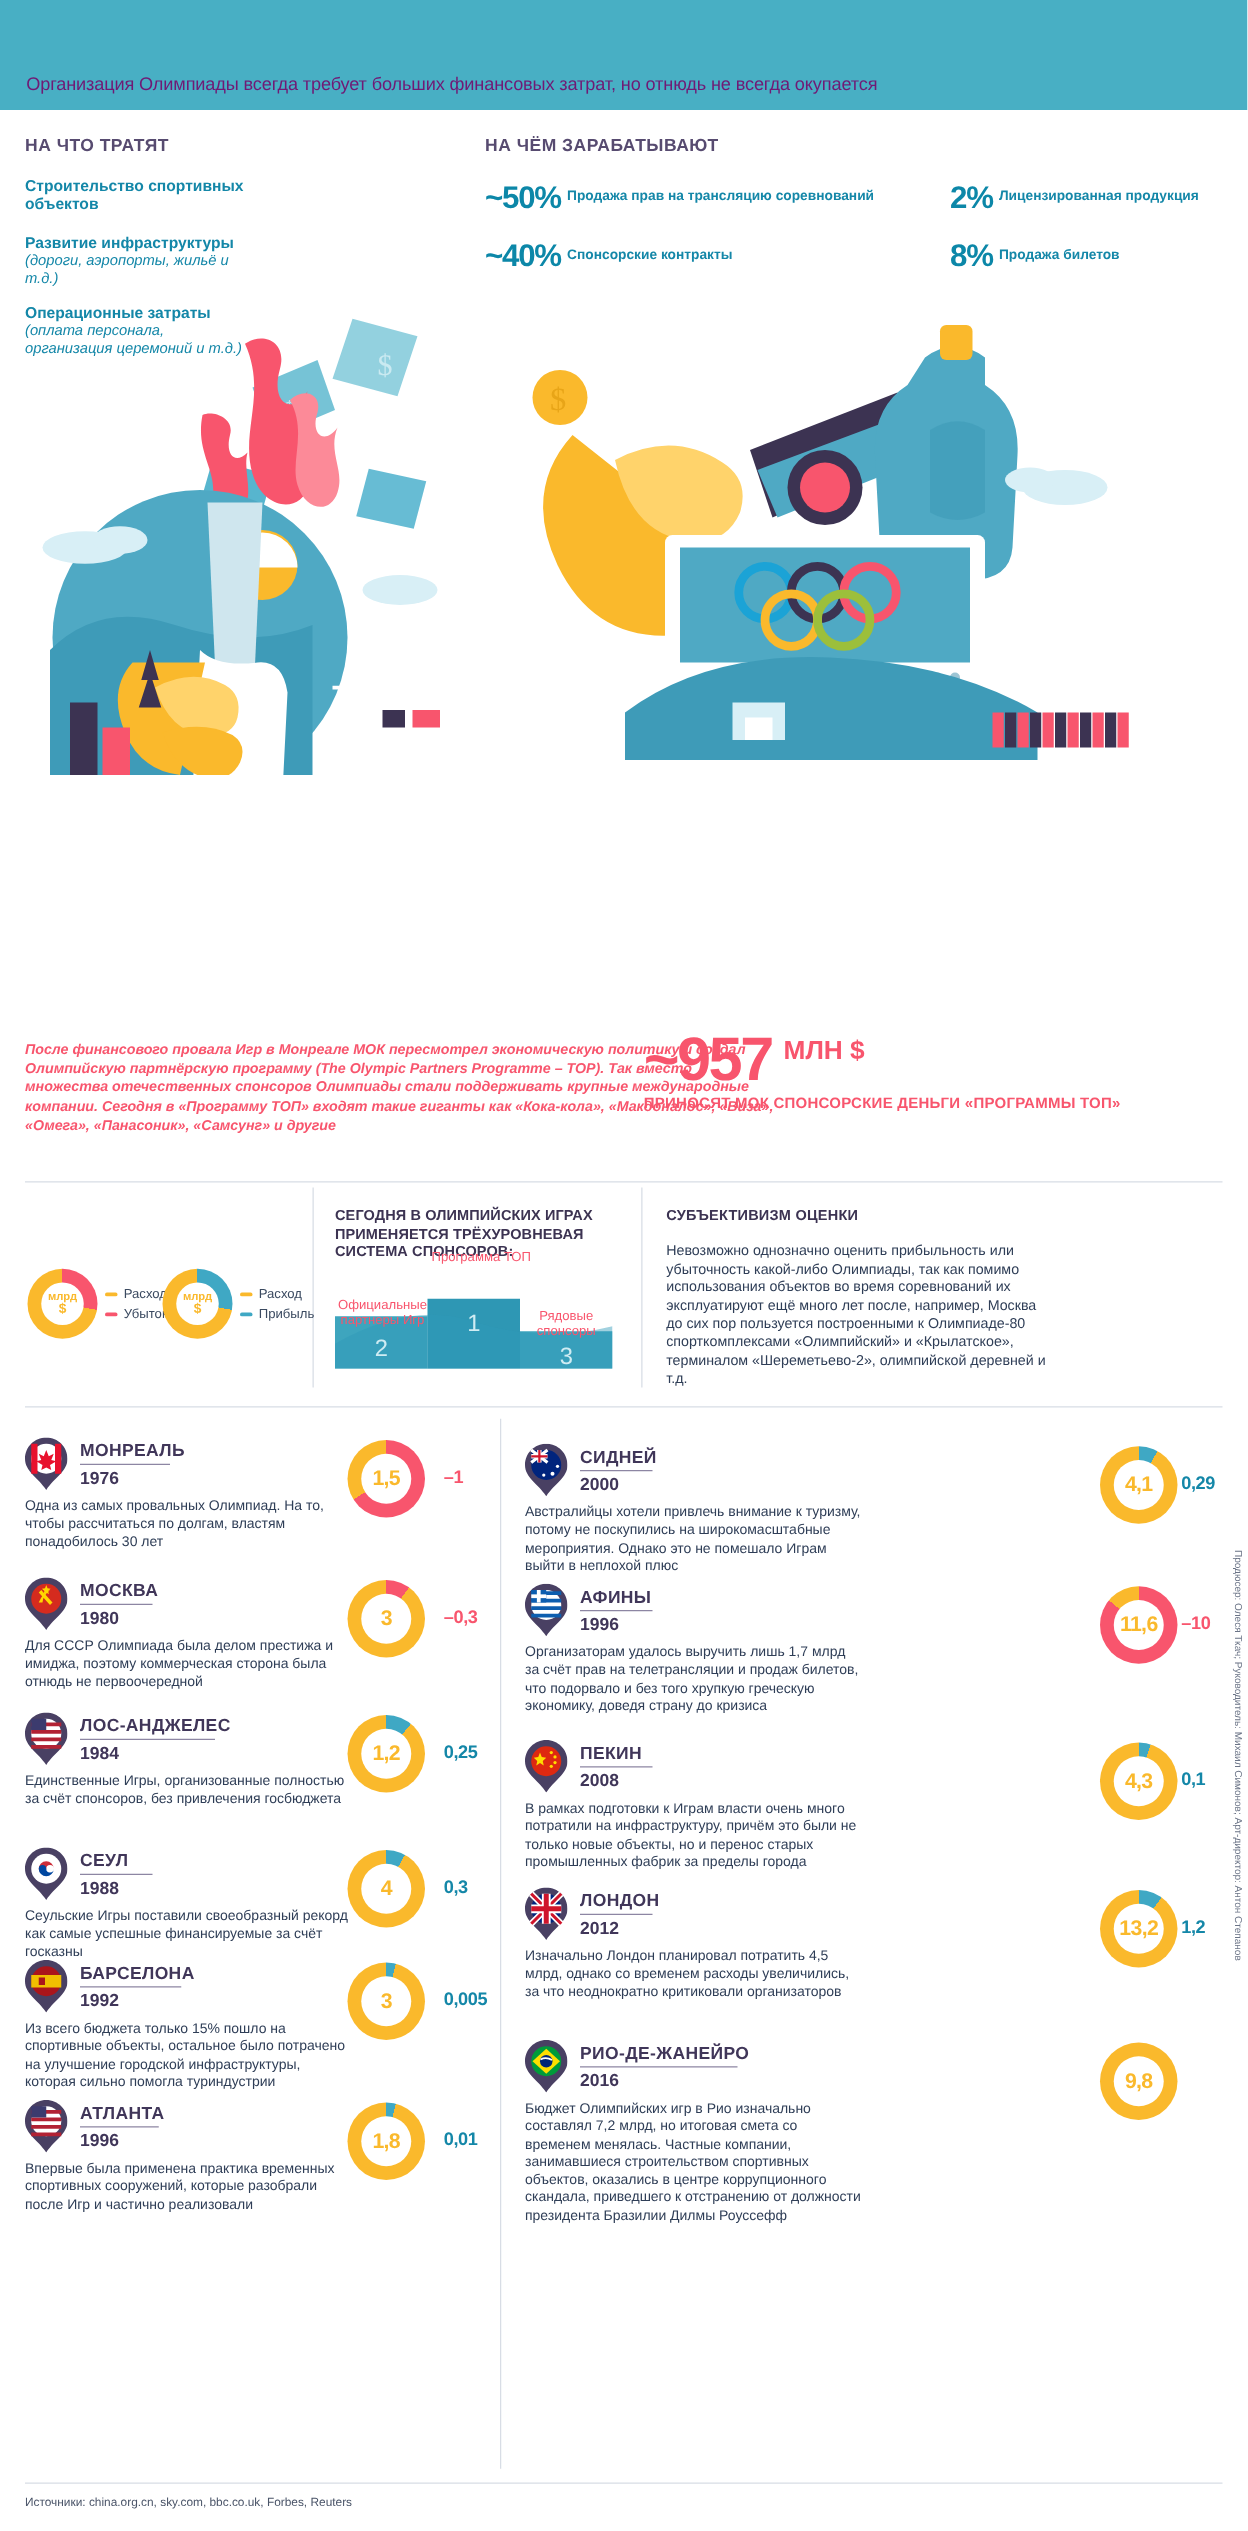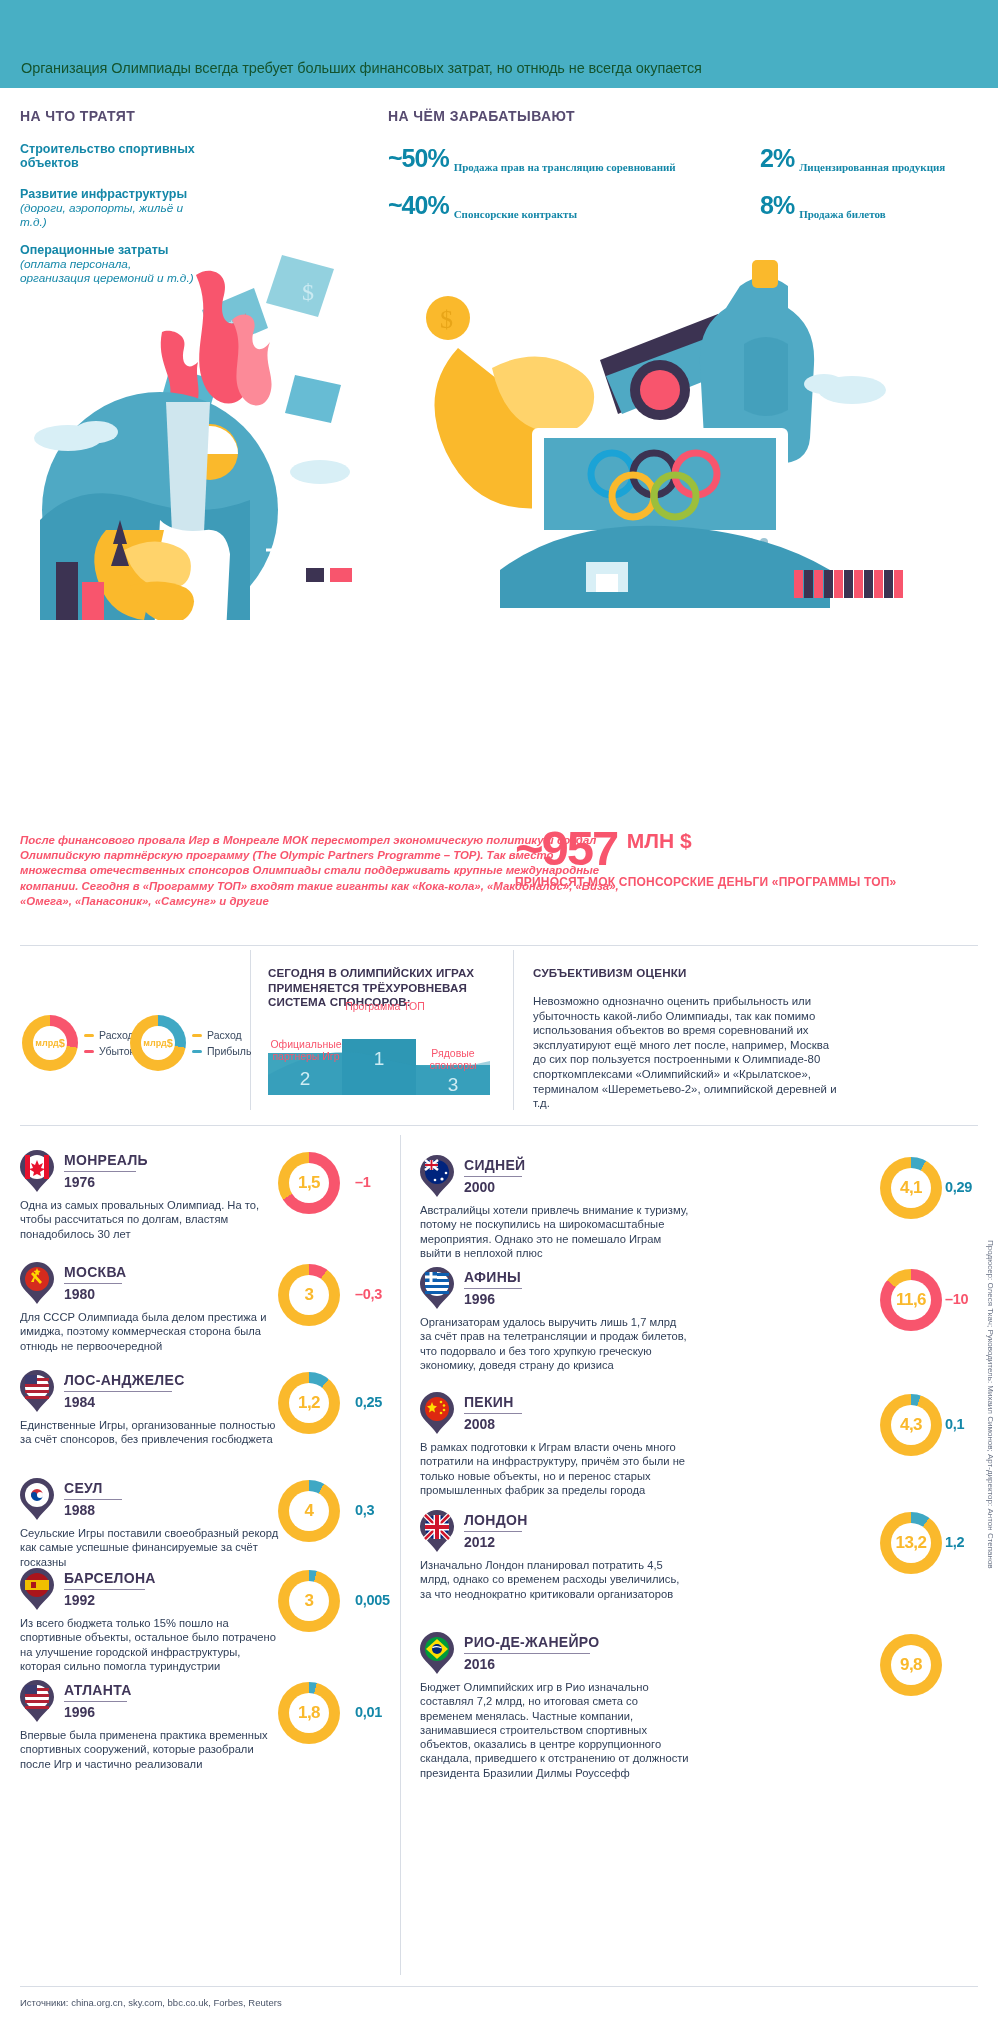--- a/index.html
+++ b/index.html
@@ -9,42 +9,42 @@
     font-family: "Liberation Sans", "DejaVu Sans", sans-serif;
     color: #2b3a55; overflow: hidden;
   }
   .page { position: relative; width: 998px; height: 2025px; background:#fff; }
 
   
   .header { position:absolute; left:0; top:0; width:998px; height:88px; background:#48AFC4; }
   .header h1 { position:absolute; left:20px; top:18px; font-size:31px; font-weight:400;
       font-family:"Liberation Serif","DejaVu Serif",serif; color:#ffffff; letter-spacing:.3px; }
   .header h2 { position:absolute; left:21px; top:60px; font-size:14.5px; font-weight:400;
-      color:#14532d; letter-spacing:-.1px; }
+      color:#701a75; letter-spacing:-.1px; }
 
   
   .sec-head { position:absolute; font-size:14px; font-weight:700; letter-spacing:.4px;
       color:#574b70; text-transform:uppercase; }
   #head-spend { left:20px; top:108px; }
   #head-earn  { left:388px; top:108px; }
 
   
   .spend-item { position:absolute; left:20px; width:180px; color:#1487A8; }
   .spend-item .t { font-size:12.5px; font-weight:700; line-height:14px; }
   .spend-item .s { font-size:11.8px; font-style:italic; line-height:14px; font-weight:400; }
   #spend-0 { top:142px; }
   #spend-1 { top:187px; }
   #spend-2 { top:243px; }
 
   
   .earn-item { position:absolute; display:flex; align-items:flex-start; }
   .earn-item .pct { font-size:25px; font-weight:700; color:#0C87A8; line-height:22px;
       font-family:"Liberation Sans",sans-serif; letter-spacing:-1px; }
   .earn-item .lbl { font-size:11px; font-weight:700; color:#1487A8; line-height:12.5px;
-      margin-left:5px; margin-top:14px;font-family:Liberation Serif, serif; }
+      margin-left:5px; margin-top:4px; }
   #earn-0 { left:388px; top:147px; }
   #earn-1 { left:388px; top:194px; }
   #earn-2 { left:760px; top:147px; }
   #earn-3 { left:760px; top:194px; }
 
   
   .illus { position:absolute; overflow:hidden; }
   #illus-left  { left:10px;  top:120px; width:380px; height:500px; }
   #illus-right { left:400px; top:240px; width:590px; height:385px; }
 
@@ -62,21 +62,21 @@
   
   .vrule { position:absolute; width:1px; background:#d8dde5; }
   .hrule { position:absolute; height:1px; background:#d8dde5; }
 
   
   .legend-block { position:absolute; display:flex; align-items:center; }
   #legend-0 { left:22px;  top:1015px; }
   #legend-1 { left:130px; top:1015px; }
   .mini-donut { position:relative; width:56px; height:56px; border-radius:50%; }
   .mini-donut .inner { position:absolute; left:11px; top:11px; width:34px; height:34px;
-      background:#fff; border-radius:50%; display:flex; flex-direction:row;
+      background:#fff; border-radius:50%; display:flex; flex-direction:column;
       align-items:center; justify-content:center; }
   .mini-donut .inner .a { font-size:9px; font-weight:700; color:#FAB92C; line-height:9px; }
   .mini-donut .inner .b { font-size:11px; font-weight:700; color:#FAB92C; line-height:11px; }
   .legend-keys { margin-left:6px; }
   .legend-keys .row { display:flex; align-items:center; margin:4px 0; }
   .legend-keys .dash { width:10px; height:3px; border-radius:2px; margin-right:5px; }
   .legend-keys .txt { font-size:10.5px; font-weight:400; color:#3b4a60; }
 
   
   .spons-title { position:absolute; left:268px; top:966px; width:250px;

